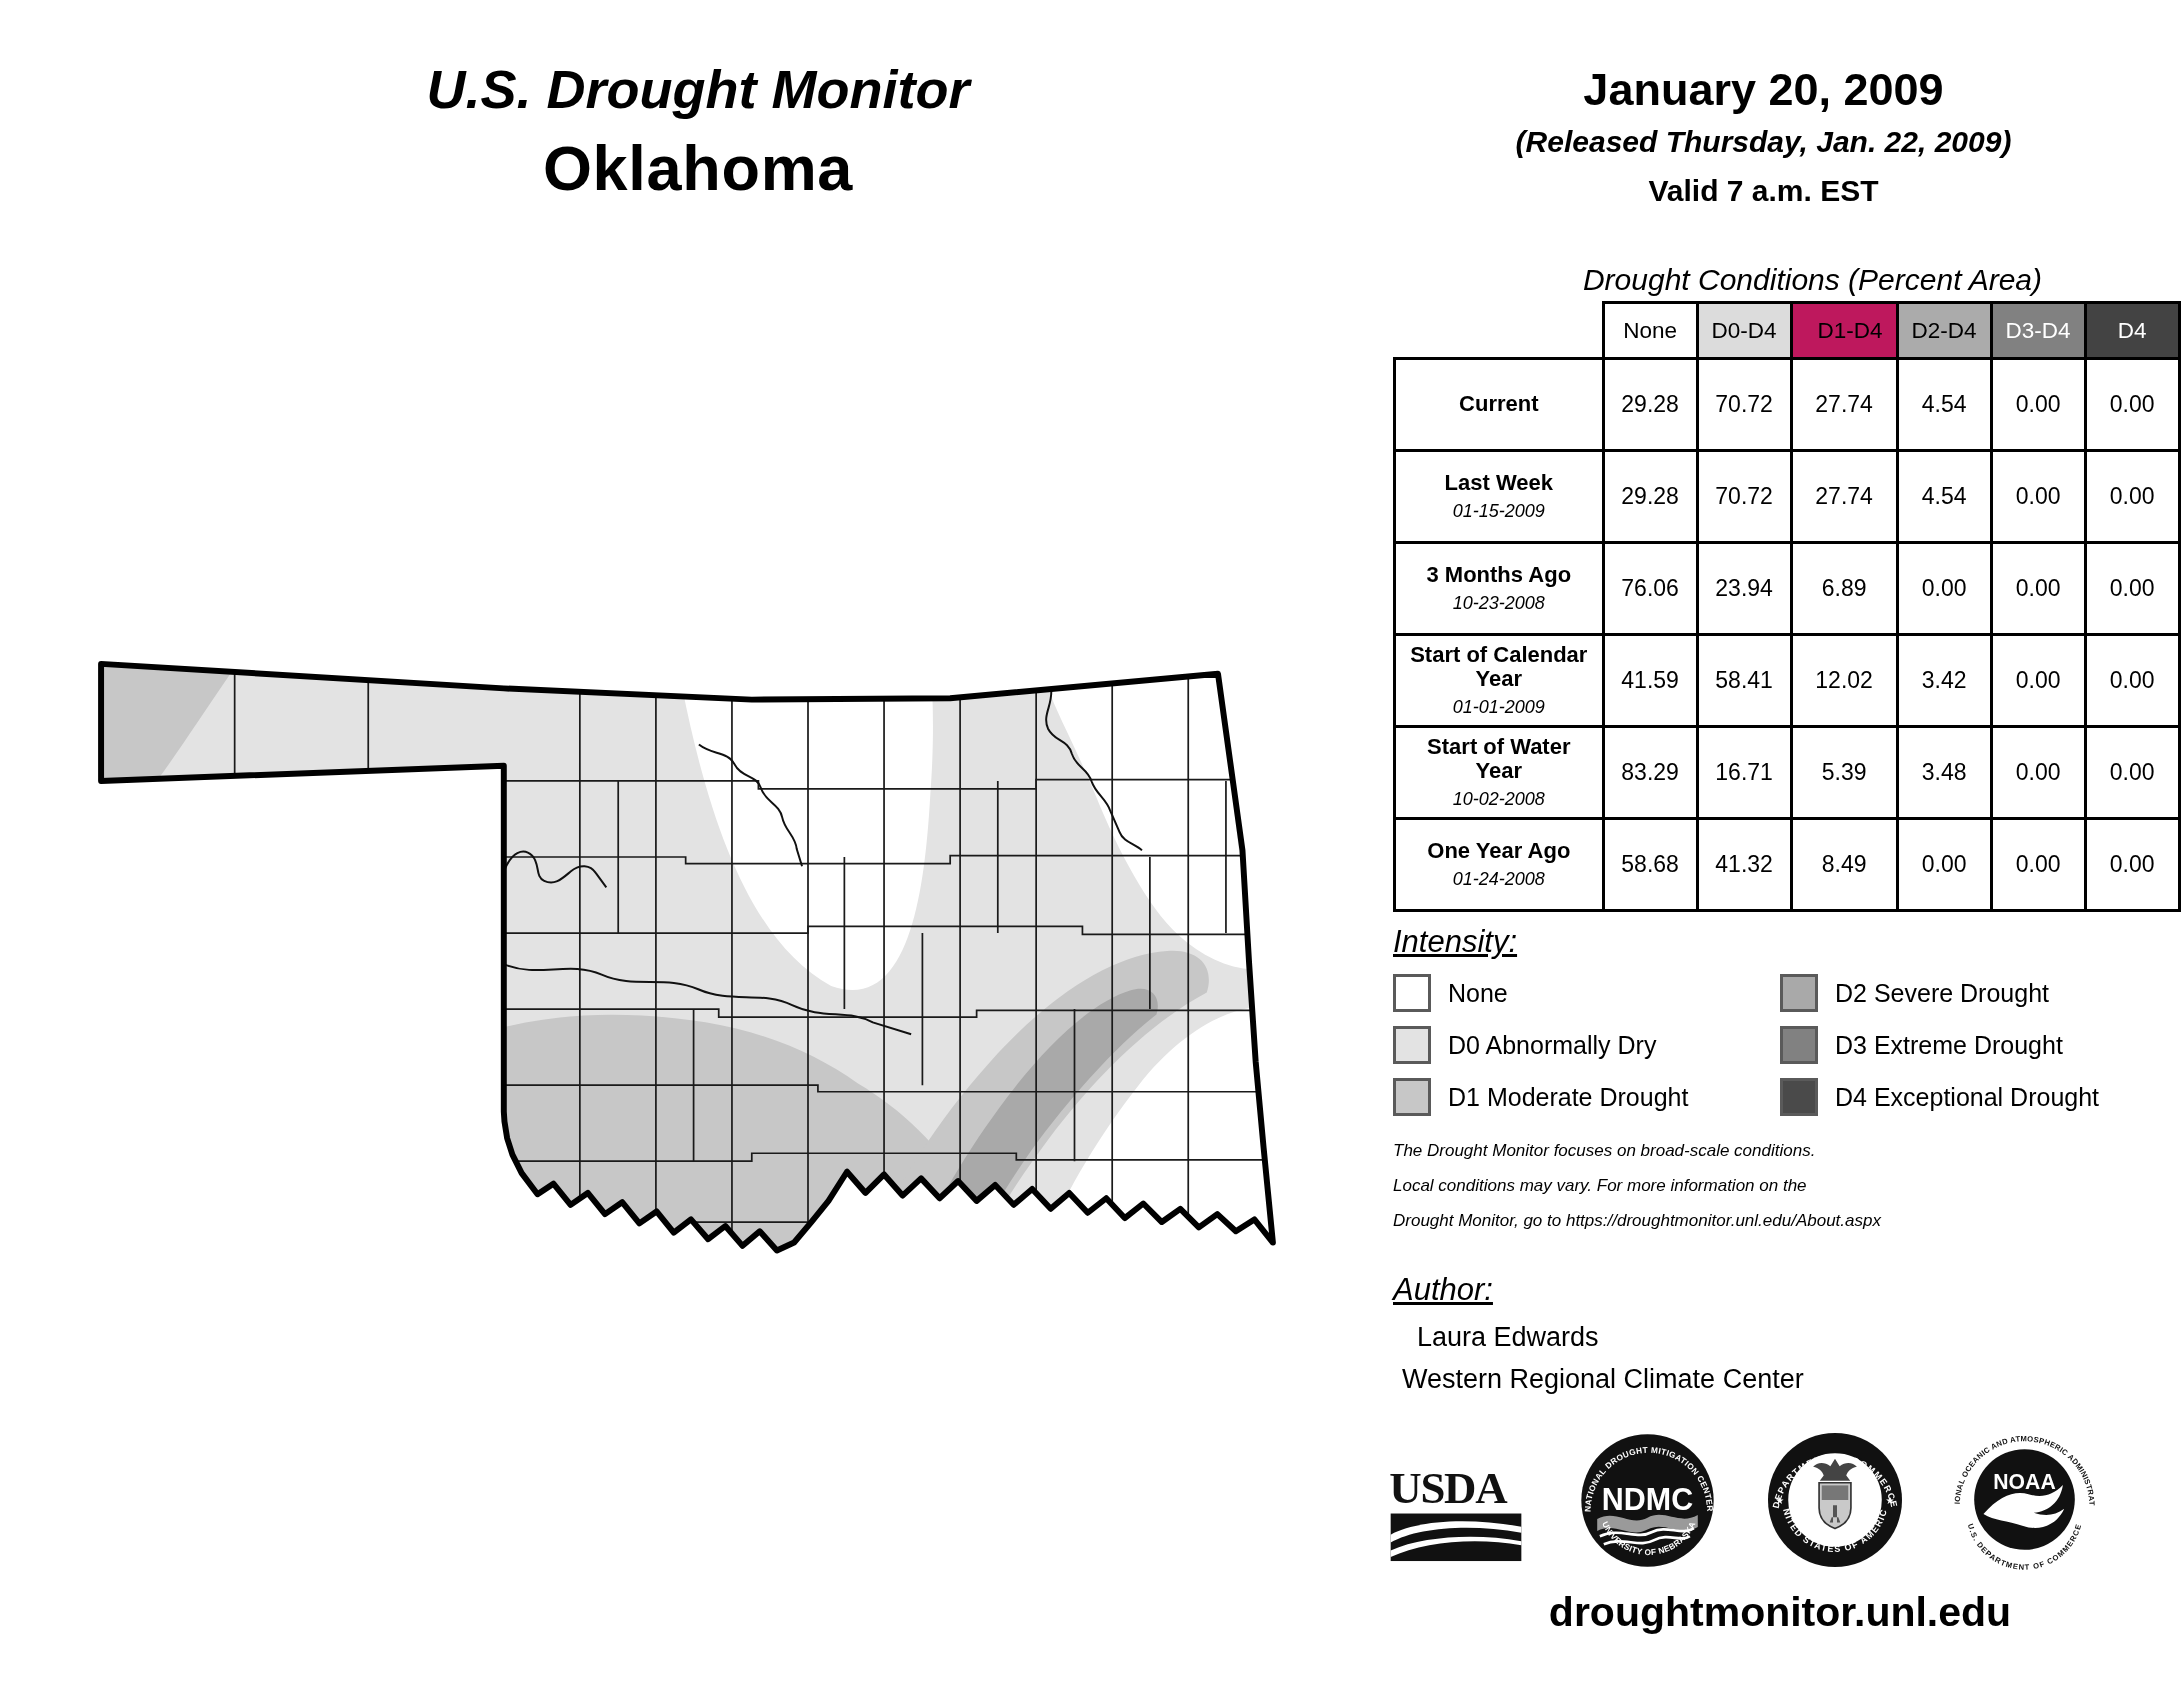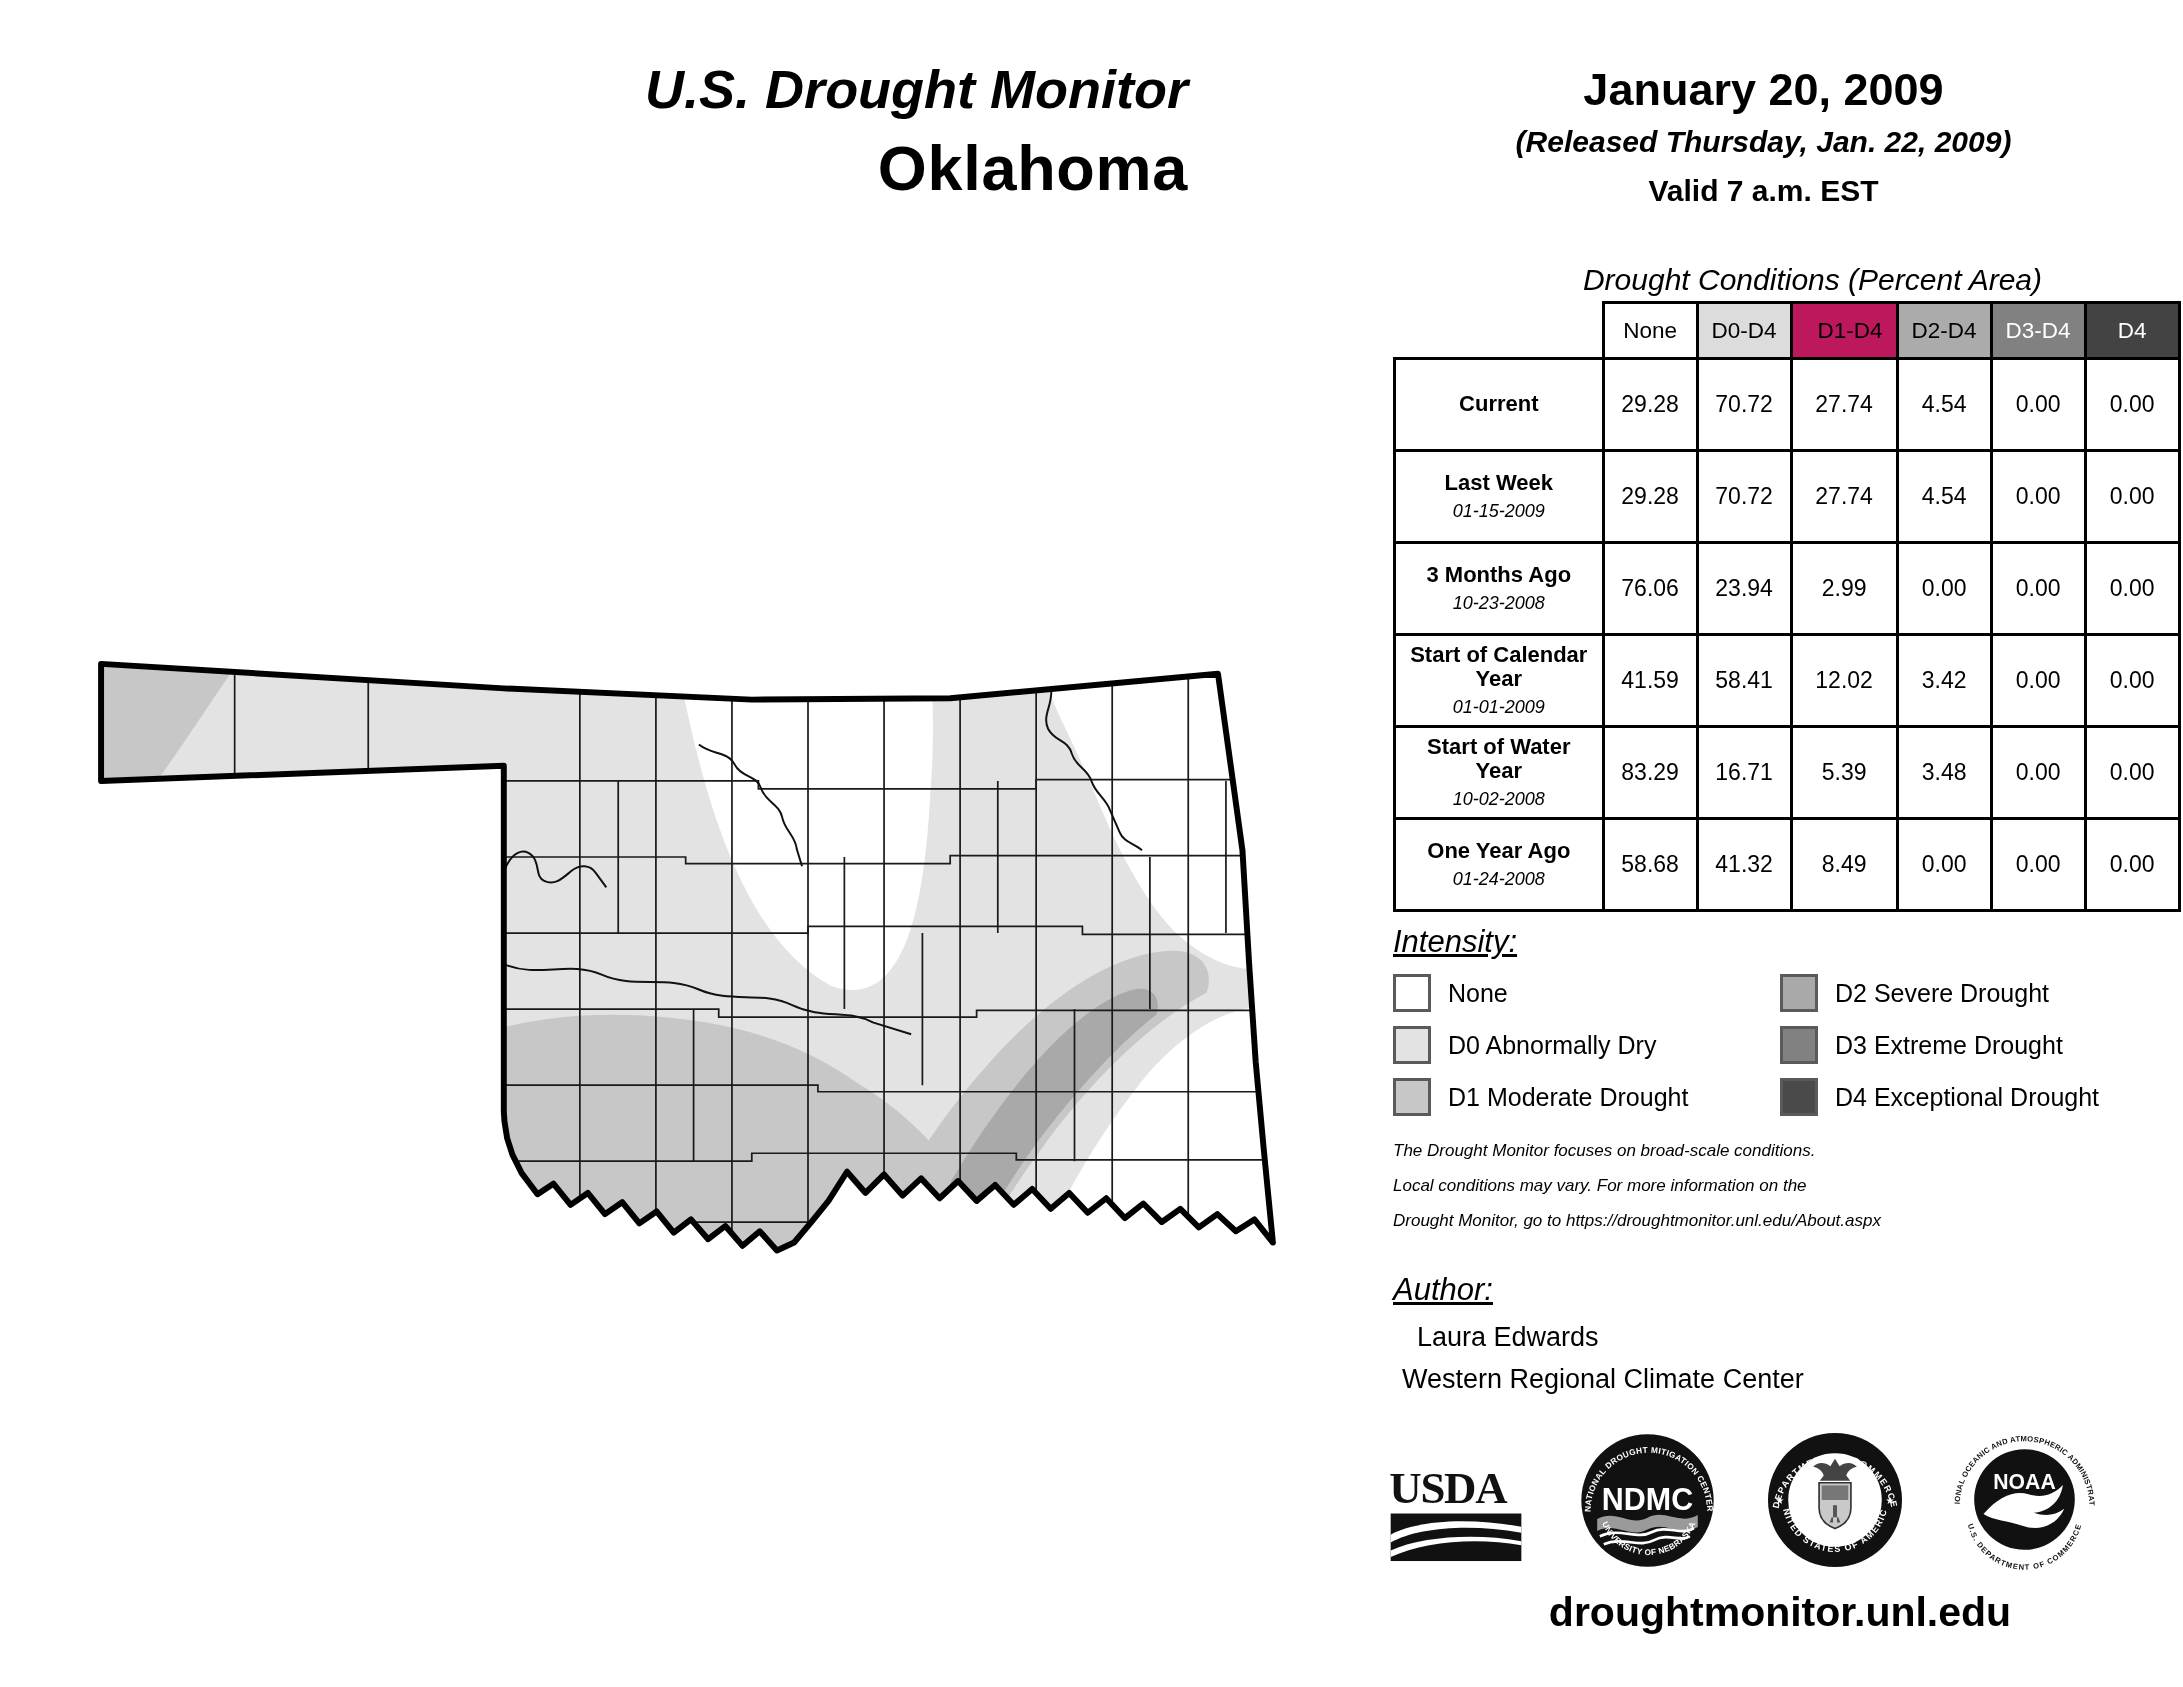--- a/index.html
+++ b/index.html
@@ -1,21 +1,21 @@
 <!DOCTYPE html>
 <html style="font-size:10.6px"><head>
 <meta charset="utf-8">
 <style>
   html,body{margin:0;padding:0;background:#fff;}
   #page{position:relative;width:2183px;height:1687px;background:#fff;overflow:hidden;
         font-family:"Liberation Sans",sans-serif;color:#000;}
   .abs{position:absolute;}
 
   
-  #title-block{left:196px;top:58px;width:992px;text-align:right;}
+  #title-block{left:202px;top:58px;width:992px;text-align:center;}
   #title1{font-size:54px;font-weight:bold;font-style:italic;letter-spacing:0;}
   #title2{font-size:63px;font-weight:bold;margin-top:12px;letter-spacing:0.7px;}
 
   #date-block{left:1393px;top:64px;width:741px;text-align:center;}
   #date-main{font-size:45px;font-weight:bold;}
   #date-released{font-size:30px;font-weight:bold;font-style:italic;margin-top:9.3px;}
   #date-valid{font-size:30px;font-weight:bold;margin-top:14.6px;}
 
   #table-caption{left:1495px;top:263px;width:635px;text-align:center;
                  font-size:30px;font-style:italic;}
@@ -110,21 +110,21 @@
       <td>0.00</td>
       <td>0.00</td>
     </tr>
     <tr>
       <td class="rowlabel">
         <div class="rl-main">3 Months Ago</div>
         <div class="rl-date">10-23-2008</div>
       </td>
       <td>76.06</td>
       <td>23.94</td>
-      <td>2.99</td>
+      <td>6.89</td>
       <td>0.00</td>
       <td>0.00</td>
       <td>0.00</td>
     </tr>
     <tr>
       <td class="rowlabel">
         <div class="rl-main">Start of Calendar Year</div>
         <div class="rl-date">01-01-2009</div>
       </td>
       <td>41.59</td>

